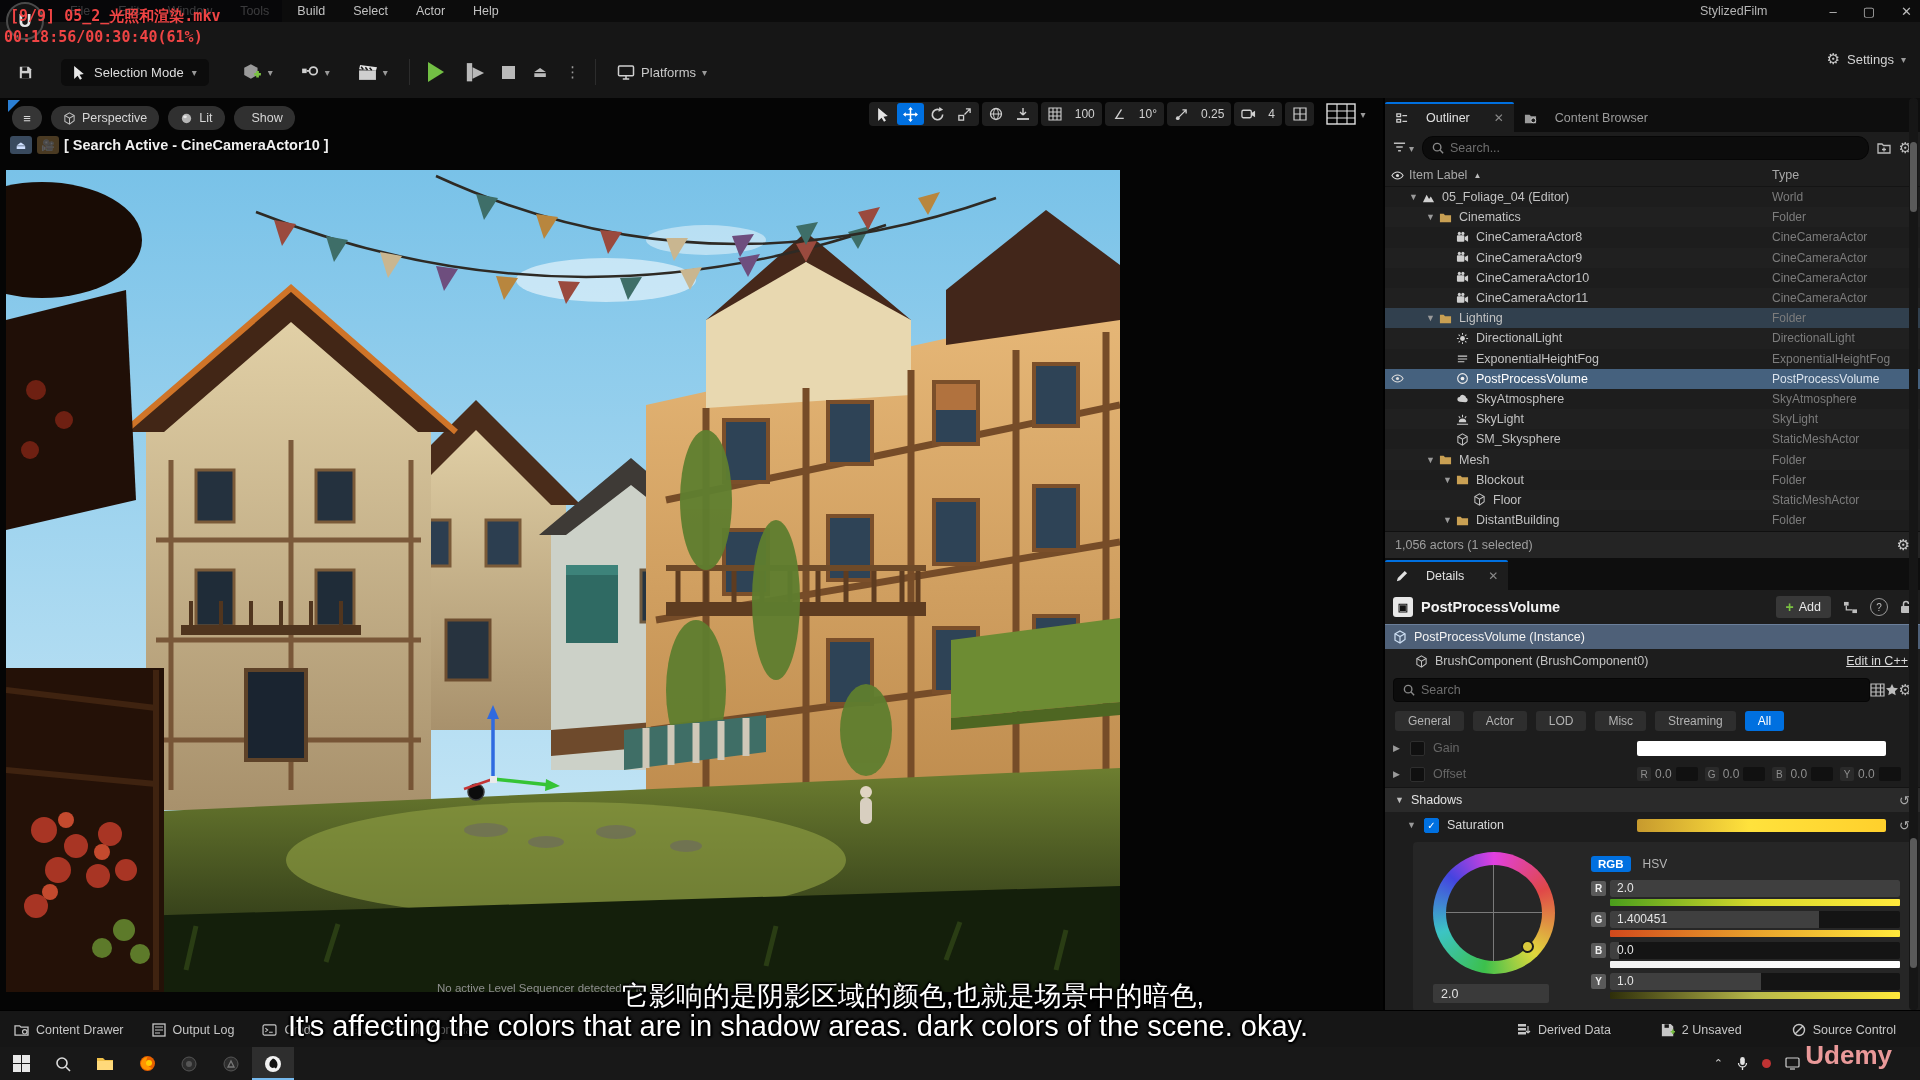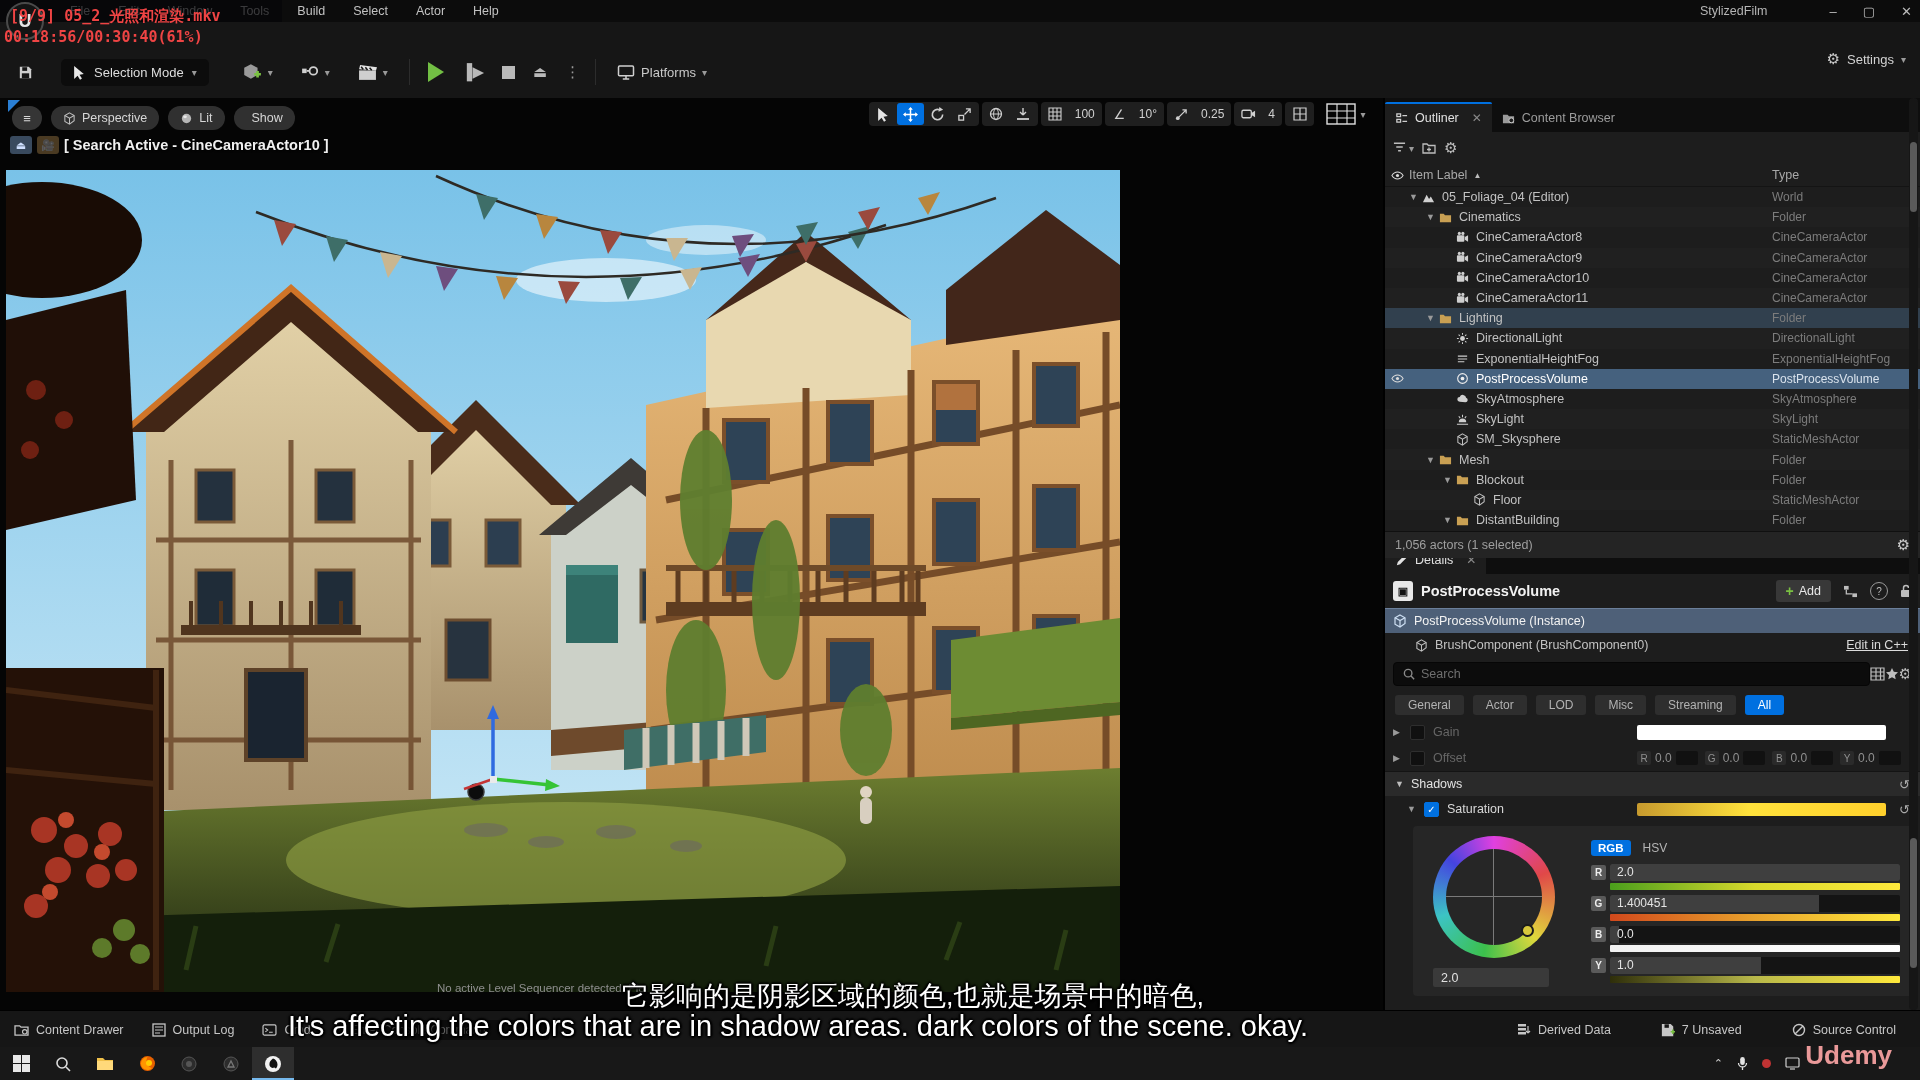--- a/index.html
+++ b/index.html
@@ -50,21 +50,21 @@
   .pilot{position:absolute;left:10px;top:38px;display:flex;align-items:center;gap:5px;z-index:5;}
   .pilot-ic{width:22px;height:18px;border-radius:3px;background:#394a5e;display:flex;align-items:center;justify-content:center;font-size:11px;color:#cfe0ff;}
   .pilot-ic.cam{background:#4a3a22;color:#e8a33c;}
   .pilot-label{color:#f0f0f0;font-weight:bold;font-size:14.5px;text-shadow:0 1px 2px #000;}
   .scene{position:absolute;left:6px;top:72px;width:1114px;height:822px;background:#0a0a0a;}
   .vp-note{position:absolute;left:437px;top:884px;color:#8f8f8f;font-size:11.5px;z-index:6;}
 
   
   .rightpanel{position:absolute;left:1383px;top:98px;width:537px;height:912px;background:#1d1d1d;border-left:2px solid #000;box-sizing:border-box;}
   .rp-tabbar{height:34px;background:#0e0e0e;display:flex;align-items:flex-end;}
-  .rp-tab{height:28px;display:flex;align-items:center;gap:7px;padding:0 10px;color:#9c9c9c;font-size:12.5px;}
+  .rp-tab{height:28px;display:flex;align-items:center;gap:18px;padding:0 10px;color:#9c9c9c;font-size:12.5px;}
   .rp-tab.active{background:#1d1d1d;color:#e0e0e0;border-top:2px solid #0070e0;border-radius:2px 2px 0 0;}
   .tab-x{color:#8a8a8a;margin-left:6px;font-size:12px;}
   .ol-searchrow{height:32px;display:flex;align-items:center;gap:8px;padding:0 8px;}
   .srch{flex:1;height:22px;background:#0c0c0c;border:1px solid #060606;border-radius:11px;display:flex;align-items:center;gap:6px;padding:0 9px;color:#6e6e6e;font-size:12.5px;}
   .funnel{display:flex;align-items:center;gap:3px;color:#bdbdbd;}
   .ico-btn{color:#bdbdbd;display:flex;align-items:center;}
   .ol-header{height:22px;display:flex;align-items:center;color:#a8a8a8;font-size:12.5px;border-bottom:1px solid #141414;position:relative;}
   .ol-header .hcol-type{position:absolute;left:387px;}
   .ol-rows{height:344px;overflow:hidden;position:relative;}
   .ol-row{height:20.2px;display:flex;align-items:center;position:relative;font-size:12.5px;color:#c2c2c2;}
@@ -77,21 +77,21 @@
   .expander{width:13px;color:#9a9a9a;font-size:9px;visibility:hidden;}
   .ol-row.expanded .expander{visibility:visible;}
   .ol-ic{width:18px;display:flex;align-items:center;}
   .ol-label{margin-left:2px;}
   .ol-type{position:absolute;left:387px;color:#7c7c7c;font-size:12px;}
   .ol-row.selected .ol-type{color:#d9e2ec;}
   .ol-footer{height:26px;background:#242424;display:flex;align-items:center;padding:0 10px;color:#9f9f9f;font-size:12.5px;border-top:1px solid #101010;position:relative;}
   .ol-footer .gear{position:absolute;right:10px;}
 
   
-  .dt-tabbar{height:16px;background:#0e0e0e;display:flex;align-items:flex-end;margin-top:0;}
+  .dt-tabbar{height:32px;background:#0e0e0e;display:flex;align-items:flex-end;margin-top:0;}
   .dt-header{height:34px;display:flex;align-items:center;padding:0 8px;gap:8px;position:relative;}
   .dt-title{color:#f2f2f2;font-weight:bold;font-size:14.5px;}
   .dt-obj-ic{width:20px;height:20px;background:#e8e8e8;border-radius:3px;display:flex;align-items:center;justify-content:center;color:#111;font-size:11px;font-weight:bold;}
   .dt-right{position:absolute;right:8px;display:flex;align-items:center;gap:12px;}
   .dt-add{background:#383838;border-radius:3px;height:22px;display:flex;align-items:center;gap:5px;padding:0 10px;color:#e8e8e8;font-size:12.5px;}
   .dt-add .plus{color:#7ac142;font-weight:bold;font-size:14px;}
   .help-circ{width:16px;height:16px;border-radius:50%;border:1px solid #9a9a9a;color:#bdbdbd;font-size:10px;display:flex;align-items:center;justify-content:center;}
   .dt-instance{height:24px;background:#4e6078;border-top:1px solid #6b7f9a;display:flex;align-items:center;gap:7px;padding:0 8px;color:#f2f2f2;font-size:12.5px;}
   .dt-component{height:24px;display:flex;align-items:center;gap:7px;padding:0 8px 0 30px;color:#c2c2c2;font-size:12.5px;position:relative;}
   .edit-cpp{position:absolute;right:12px;color:#dcdcdc;text-decoration:underline;font-size:12.5px;}
@@ -634,20 +634,27 @@
         <span>Content Browser</span>
       </div>
     </div>
     <div class="ol-searchrow">
       <span class="funnel">
         <svg width="13" height="12" viewBox="0 0 14 12">
             <path d="M1 1h12M3.5 5h7M5.5 9h3" stroke="#bdbdbd" stroke-width="1.6"></path>
           </svg>
           <span class="chev">▾</span>
       </span>
+      <div class="srch">
+        <svg width="12" height="12" viewBox="0 0 14 14">
+            <circle cx="6" cy="6" r="4.4" fill="none" stroke="#8a8a8a" stroke-width="1.6"></circle>
+            <path d="M9.4 9.4L13 13" stroke="#8a8a8a" stroke-width="1.6"></path>
+          </svg>
+        <span>Search...</span>
+      </div>
       <span class="ico-btn">
           <svg width="14" height="13" viewBox="0 0 14 13">
             <path d="M1 2h4l1.5 1.5H13V11H1z" fill="none" stroke="#bdbdbd" stroke-width="1.3"></path>
             <path d="M7 5.5v4M5 7.5h4" stroke="#bdbdbd" stroke-width="1.3"></path>
           </svg>
         </span>
       <span class="ico-btn gear">⚙</span>
     </div>
     <div class="ol-header">
       <span style="width:24px;display:flex;justify-content:center;">
@@ -1167,21 +1174,21 @@
             <path d="M11 3v7M11 10l-2-2M11 10l2-2" stroke="#c6c6c6" stroke-width="1.2" fill="none"></path>
           </svg>
         <span>Derived Data</span>
       </div>
       <div class="bb-btn">
         <svg width="14" height="14" viewBox="0 0 16 16">
             <path d="M1 1h10l3 3v11H1z" fill="#c6c6c6"></path>
             <rect x="4" y="1.5" width="5" height="4" fill="#161616"></rect>
             <path d="M11 10h5M13.5 7.5v5" stroke="#7ac142" stroke-width="1.8"></path>
           </svg>
-        <span>7 Unsaved</span>
+        <span>2 Unsaved</span>
       </div>
       <div class="bb-btn">
         <svg width="14" height="14" viewBox="0 0 14 14">
             <circle cx="7" cy="7" r="5.5" fill="none" stroke="#c6c6c6" stroke-width="1.4"></circle>
             <path d="M3 11L11 3" stroke="#c6c6c6" stroke-width="1.4"></path>
           </svg>
         <span>Source Control</span>
       </div>
     </div>
   </div>

